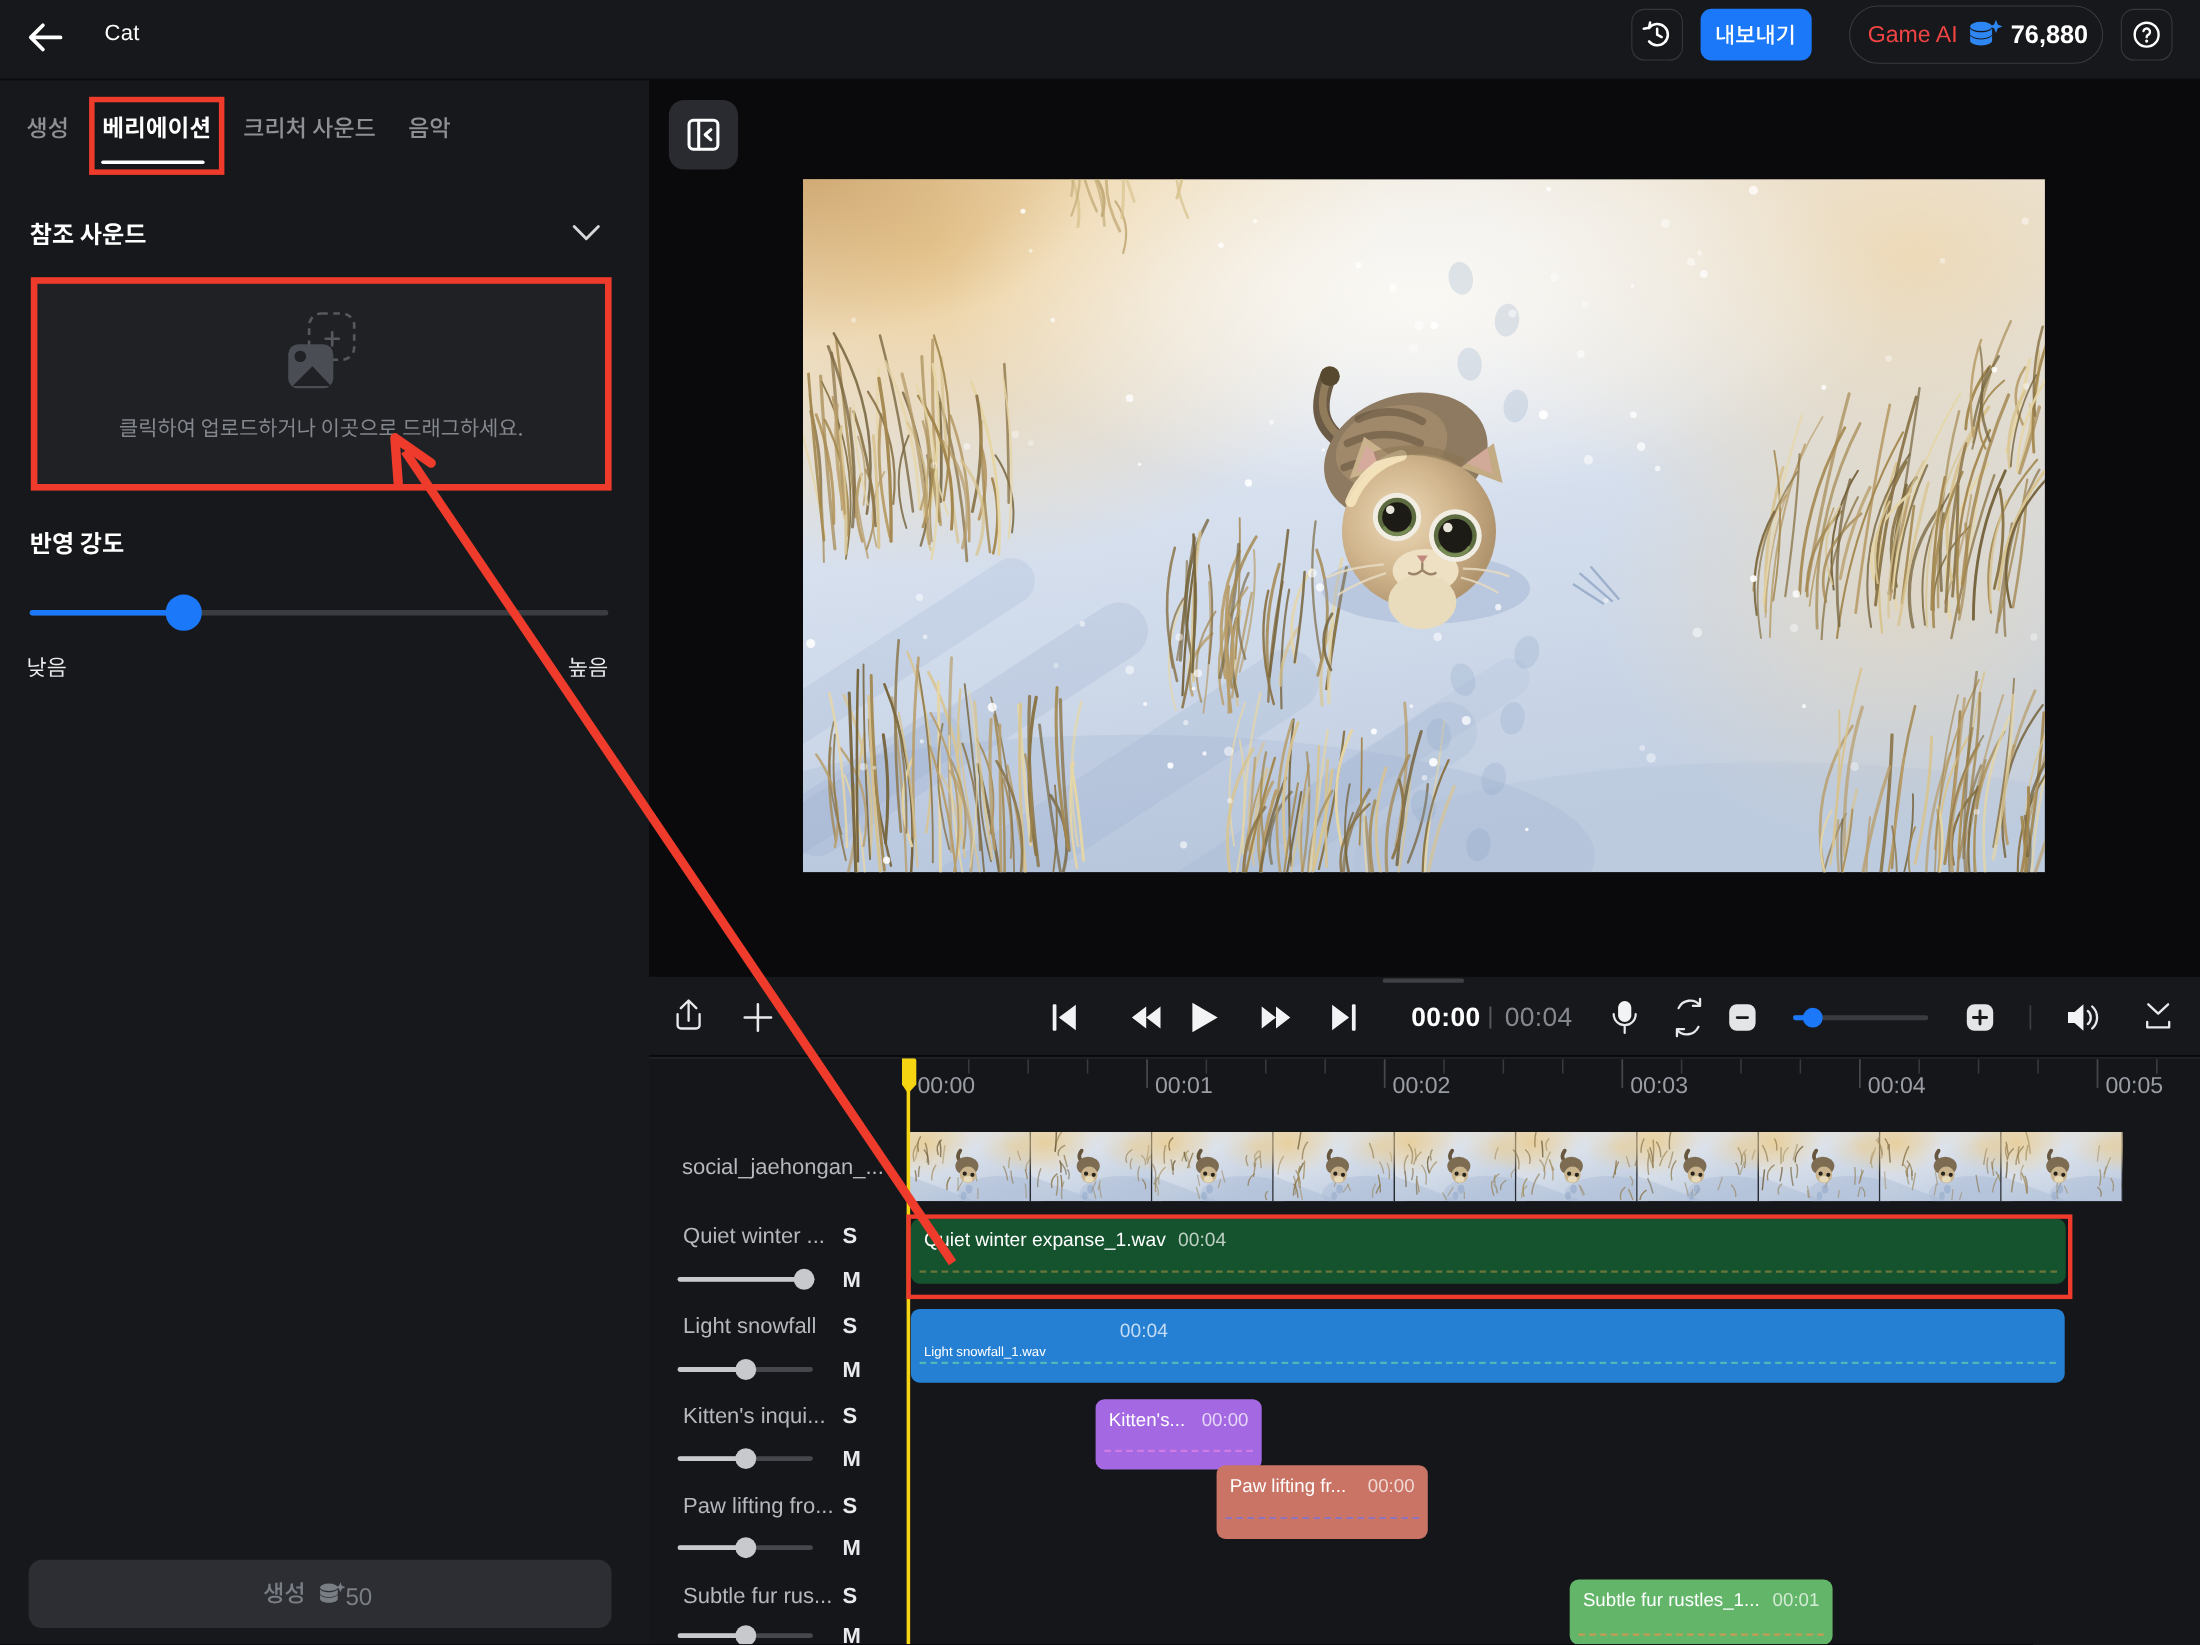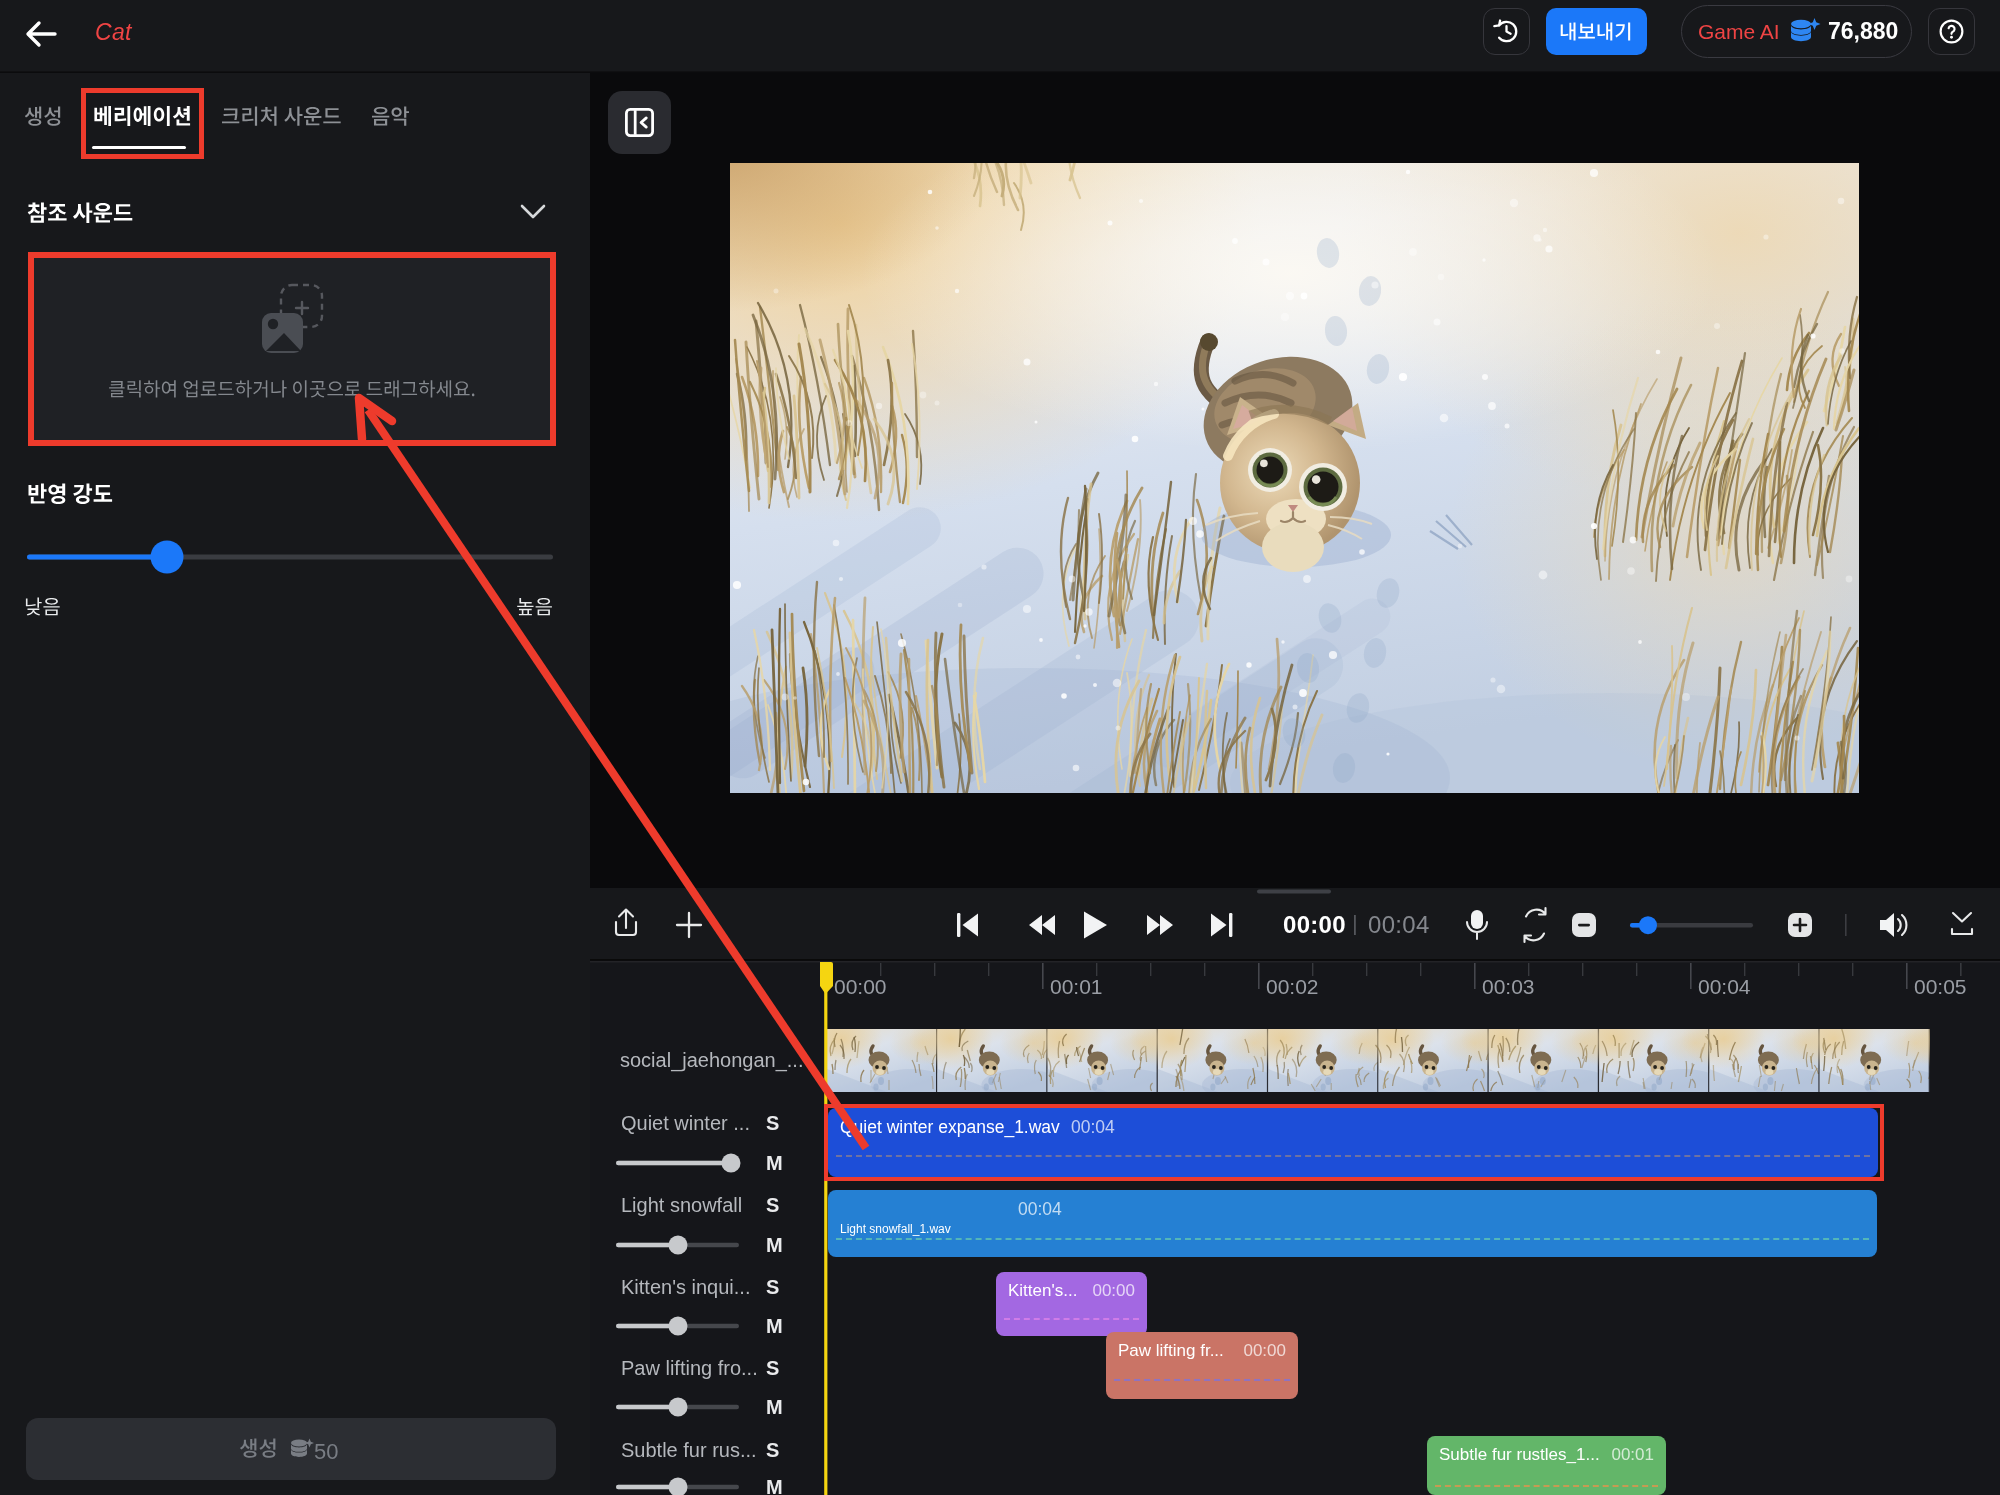--- a/index.html
+++ b/index.html
@@ -9,21 +9,21 @@
 </style></head><body>
 <div id="app">
     <div class="abs" style="left:0;top:0;width:2000px;height:72px;background:#17181b;border-bottom:1px solid #101012;"></div>
     <div class="abs" style="left:0;top:73px;width:590px;height:1422px;background:#17181b;"></div>
     <div class="abs" style="left:590px;top:73px;width:1410px;height:815px;background:#0a0a0c;"></div>
     <div class="abs" style="left:590px;top:888px;width:1410px;height:72px;background:#17181b;border-bottom:1px solid #0a0a0a;"></div>
     <div class="abs" style="left:590px;top:961px;width:1410px;height:534px;background:#15161a;"></div>
     <svg class="abs" style="left:22px;top:14px;" width="40" height="40" viewBox="0 0 40 40">
 <path d="M33 20 H8 M17 9 L6 20 L17 31" stroke="#ffffff" stroke-width="3.4" fill="none" stroke-linecap="round" stroke-linejoin="round"></path>
     </svg>
-    <div class="txt" style="left:95px;top:19px;font-size:23px;color:#ef4444;font-weight:500;letter-spacing:0.3px;font-style:italic;">Cat</div>
+    <div class="txt" style="left:95px;top:19px;font-size:20px;color:#ffffff;font-weight:500;letter-spacing:0.3px;">Cat</div>
     <div class="abs" style="left:1483px;top:8px;width:47px;height:47px;border:1.5px solid #36363c;border-radius:12px;"></div>
 <svg class="abs" style="left:1492px;top:17px;" width="29" height="29" viewBox="0 0 24 24">
 <path d="M5.9 6.9 A8 8 0 1 1 5.9 17.1" stroke="#fff" stroke-width="1.9" fill="none" stroke-linecap="round"></path>
 <path d="M5.9 6.9 L1.9 7.5 M5.9 6.9 L6.7 2.9" stroke="#fff" stroke-width="1.9" fill="none" stroke-linecap="round"></path>
 <path d="M12 7.6 V12 L15.4 13.8" stroke="#fff" stroke-width="1.9" fill="none" stroke-linecap="round" stroke-linejoin="round"></path>
     </svg>
     <div class="abs" style="left:1546px;top:8px;width:101px;height:47px;background:#1b78f9;border-radius:10px;"></div>
     <svg class="abs" style="left:1559px;top:0;" width="160" height="63" viewBox="0 0 160 63">
       <path transform="translate(0,39)" d="M10.4 -16.3V0.7H12.3V-7.7H14.5V1.6H16.5V-16.6H14.5V-9.4H12.3V-16.3ZM1.7 -4.8V-3.0H2.9C4.8 -3.0 6.9 -3.1 9.4 -3.5L9.2 -5.3C7.2 -4.9 5.4 -4.8 3.8 -4.8V-14.5H1.7Z M23.3 -10.7H31.9V-7.7H23.3ZM21.2 -15.4V-6.0H26.5V-2.3H19.3V-0.6H35.9V-2.3H28.6V-6.0H34.0V-15.4H31.9V-12.3H23.3V-15.4Z M47.2 -16.3V0.7H49.1V-7.7H51.3V1.6H53.3V-16.6H51.3V-9.4H49.1V-16.3ZM38.5 -4.8V-3.0H39.7C41.6 -3.0 43.7 -3.1 46.2 -3.5L46.0 -5.3C44.0 -4.9 42.2 -4.8 40.6 -4.8V-14.5H38.5Z M69.1 -16.6V1.6H71.2V-16.6ZM57.2 -14.7V-13.0H63.7C63.3 -8.8 61.1 -5.6 56.3 -3.3L57.4 -1.6C63.7 -4.7 65.8 -9.3 65.8 -14.7Z" fill="#ffffff"></path>
     </svg>
@@ -1156,21 +1156,21 @@
         <ellipse cx="51" cy="31" rx="10.5" ry="8.5" fill="#7e6c52"></ellipse>
         <circle cx="52" cy="39" r="7.5" fill="#c9b48e"></circle>
         <ellipse cx="52" cy="43" rx="4" ry="3" fill="#e6d9b8"></ellipse>
         <circle cx="49" cy="38" r="1.9" fill="#26231c"></circle>
         <circle cx="56" cy="39" r="1.9" fill="#26231c"></circle>
         <ellipse cx="53" cy="52" rx="3" ry="4" fill="#8ba3c6" opacity="0.5"></ellipse>
         <ellipse cx="48" cy="58" rx="2.6" ry="3.6" fill="#8ba3c6" opacity="0.45"></ellipse>
         <rect x="109" width="1.3" height="63" fill="#101114" opacity="0.85"></rect>
       </g>
     </svg>
-    <div class="abs" style="left:828px;top:1108px;width:1050px;height:69px;background:#1d4ed8;border-radius:8px;overflow:hidden;">
+    <div class="abs" style="left:828px;top:1108px;width:1050px;height:59px;background:#14532d;border-radius:8px;overflow:hidden;">
       <div style="position:absolute;left:12px;top:9px;font-size:17.5px;color:#fff;white-space:nowrap;">Quiet winter expanse_1.wav</div>
       <div style="position:absolute;left:243px;top:9px;font-size:17.5px;color:rgba(255,255,255,0.72);">00:04</div>
       <div style="position:absolute;left:8px;right:8px;top:47px;border-top:2px dashed rgba(235,170,80,0.4);"></div>
     </div>
     <div class="abs" style="left:828px;top:1190px;width:1049px;height:67px;background:#2580d3;border-radius:8px;overflow:hidden;">
       <div style="position:absolute;left:12px;top:9px;font-size:12px;color:#fff;white-space:nowrap;margin-top:23px;">Light snowfall_1.wav</div>
       <div style="position:absolute;left:190px;top:9px;font-size:17.5px;color:rgba(255,255,255,0.72);">00:04</div>
       <div style="position:absolute;left:8px;right:8px;top:48px;border-top:2px dashed rgba(130,235,160,0.5);"></div>
     </div>
     <div class="abs" style="left:996px;top:1272px;width:151px;height:64px;background:#a368e2;border-radius:8px;overflow:hidden;">

